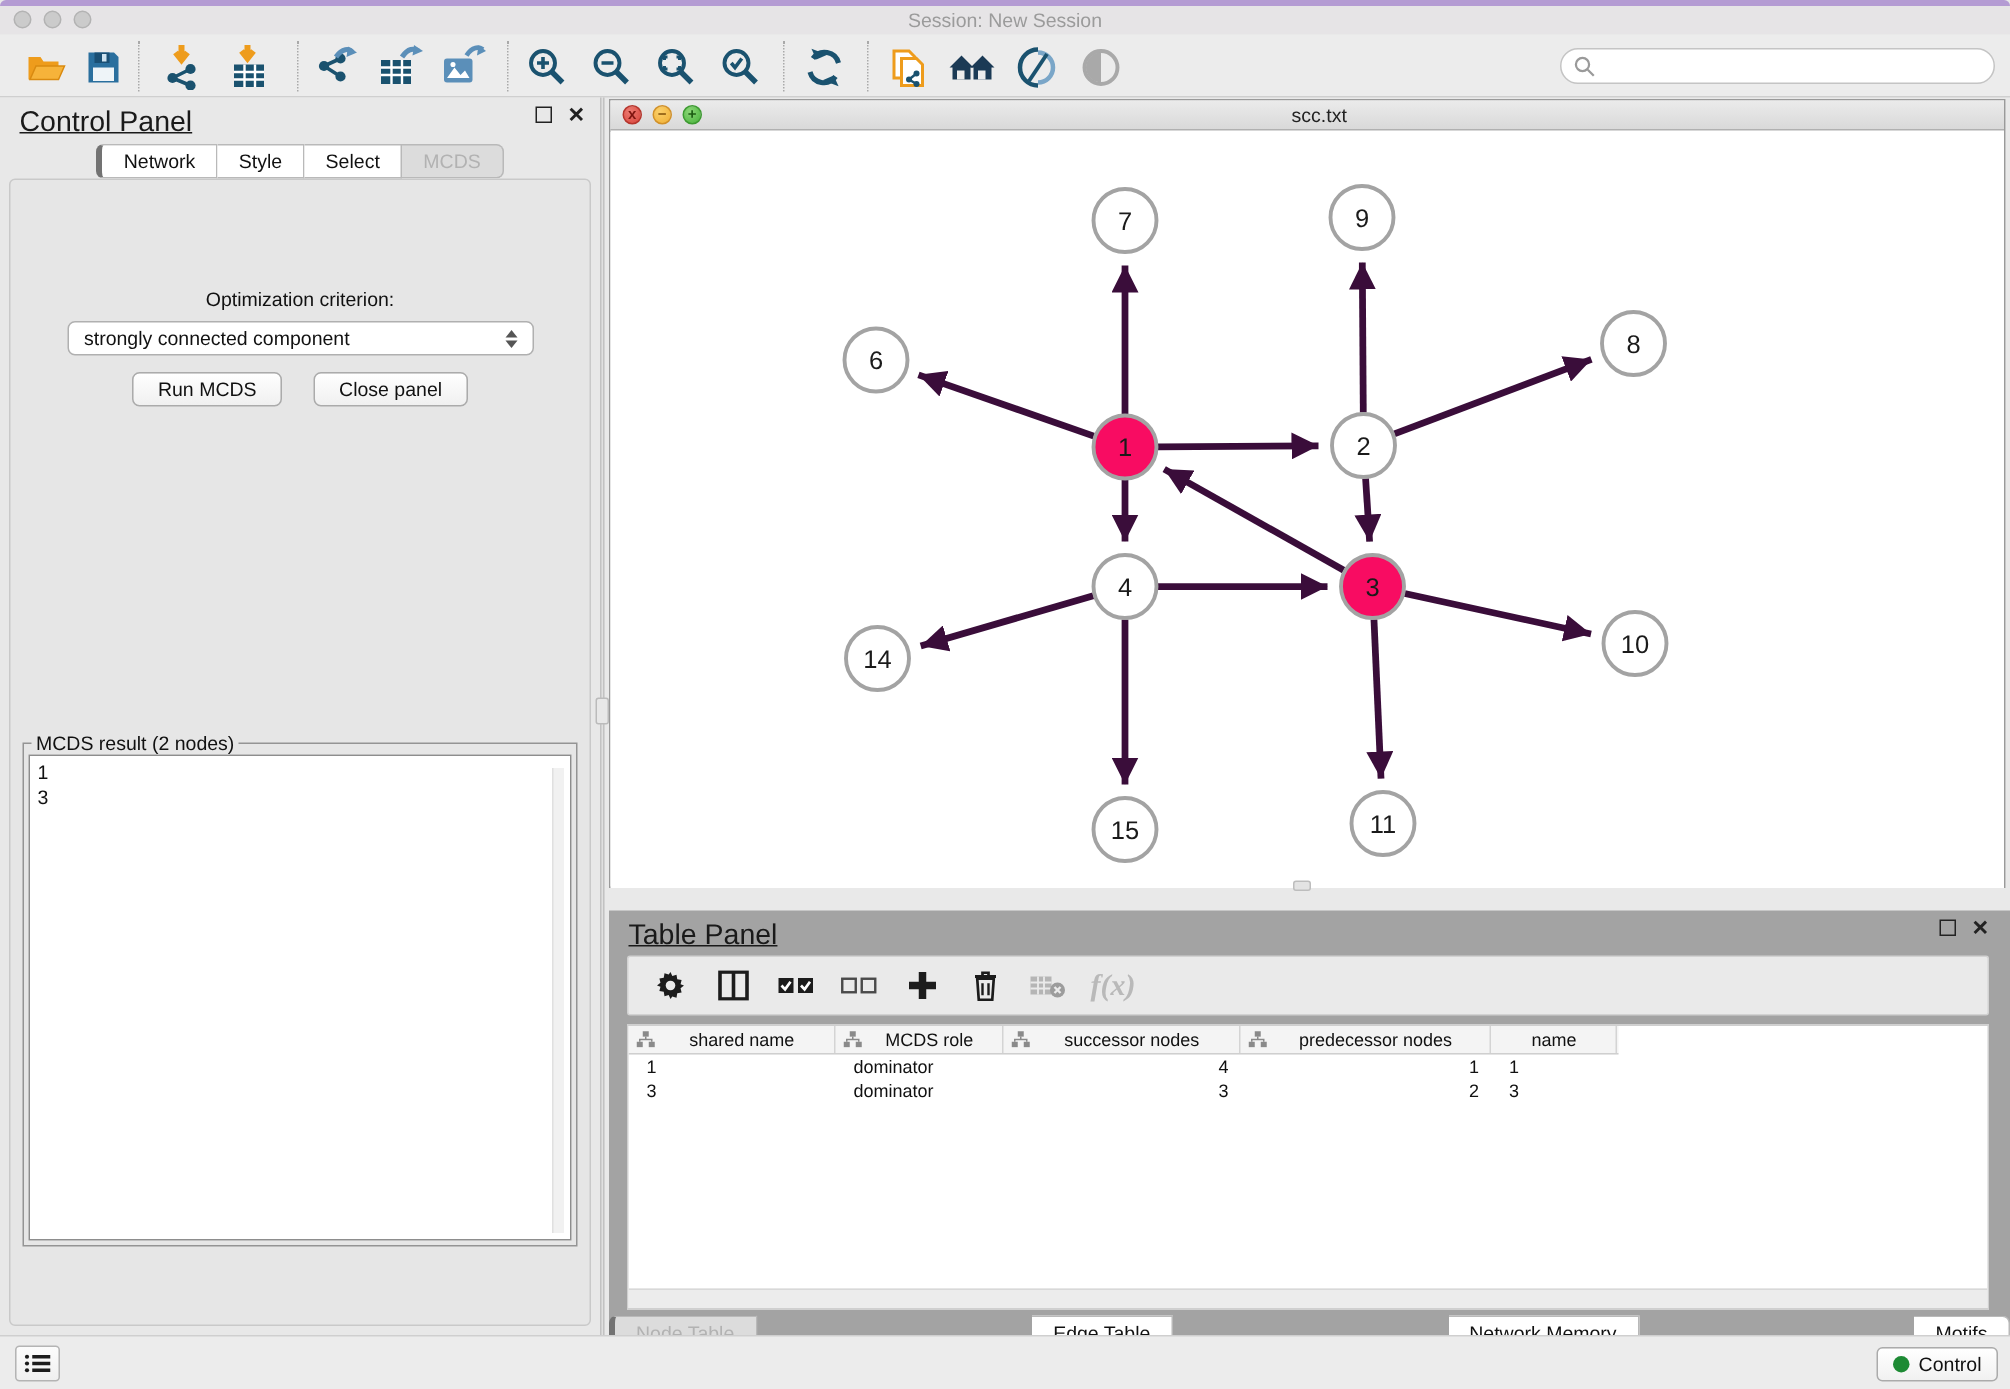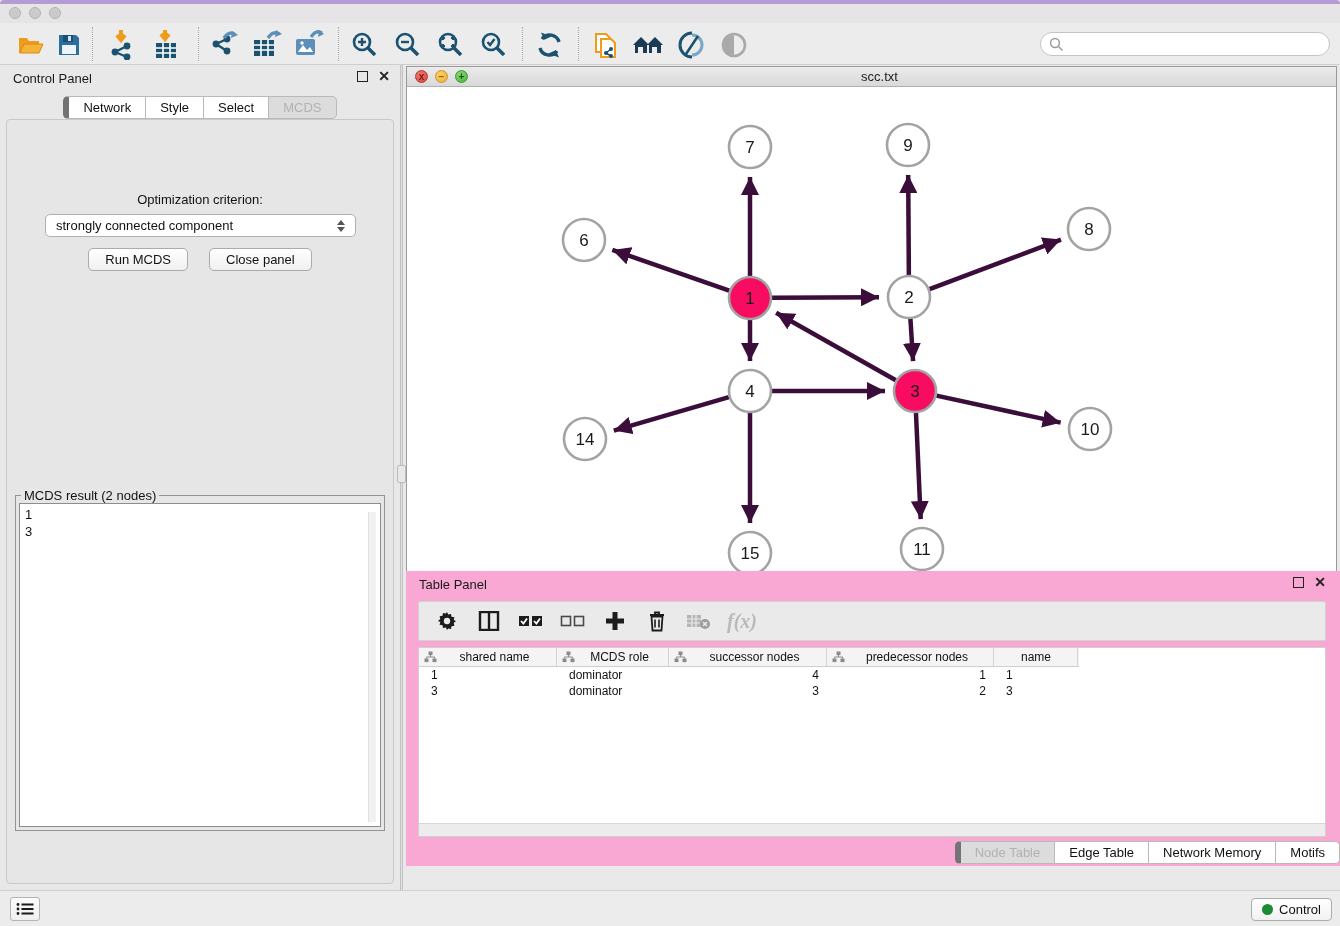--- a/index.html
+++ b/index.html
@@ -15,28 +15,28 @@
 
   
   .toolbar { position:absolute; top:23px; left:0; width:1340px; height:42px; background:#ececec; border-bottom:1px solid #cfcfcf; }
   .tb-icon { position:absolute; top:7px; width:34px; height:30px; display:flex; align-items:center; justify-content:center; cursor:pointer; }
   .tb-sep { position:absolute; top:4px; height:34px; border-left:1px dotted #a9a9a9; }
   .searchbox { position:absolute; right:10px; top:9px; width:290px; height:24px; background:#fff; border:1px solid #c4c4c4; border-radius:13px; display:flex; align-items:center; padding-left:8px; }
 
   
   .control-panel { position:absolute; top:65px; left:0; width:400px; height:825px; background:#e8e8e8; }
   .panel-header { position:relative; height:26px; }
-  .panel-title { position:absolute; left:13px; top:6px; font-size:13px; color:#1a1a1a; }
+  .panel-title { position:absolute; left:13px; top:6px; font-size:19px; color:#1a1a1a;text-decoration:underline; }
   .panel-btns { position:absolute; right:10px; top:6px; display:flex; gap:10px; align-items:center; }
   .float-btn { width:11px; height:11px; border:1.5px solid #222; background:transparent; }
   .close-btn { font-size:14px; font-weight:bold; color:#222; line-height:11px; }
 
   .cp-tabs { position:absolute; top:31px; left:0; width:100%; display:flex; justify-content:center; }
   .tab { font-size:13px; padding:3px 14px; background:#fff; border:1px solid #b9b9b9; border-left:none; color:#111; cursor:pointer; }
-  .tab:first-child { border-left:6px solid #737373; border-radius:5px 0 0 5px; }
+  .tab:first-child { border-left:4px solid #737373; border-radius:5px 0 0 5px; }
   .tab:last-child { border-radius:0 5px 5px 0; }
   .tab.selected { background:#dcdcdc; color:#b2b2b2; }
 
   .cp-content { position:absolute; top:54px; left:6px; width:388px; height:765px; background:#e6e6e6; border:1px solid #c9c9c9; border-radius:4px; }
   .opt-label { position:absolute; top:72px; left:0; width:100%; text-align:center; font-size:13px; color:#111; }
   .dropdown { position:absolute; top:94px; left:38px; width:311px; height:23px; background:#fff; border:1px solid #b0b0b0; border-radius:5px; font-size:13px; color:#111; display:flex; align-items:center; padding:0 10px; cursor:pointer; }
   .dd-stepper { margin-left:auto; display:flex; flex-direction:column; gap:2px; }
   .dd-stepper i { width:0; height:0; border-left:4px solid transparent; border-right:4px solid transparent; }
   .dd-up { border-bottom:5px solid #555; }
   .dd-down { border-top:5px solid #555; }
@@ -58,55 +58,56 @@
   .nw-title { position:absolute; left:16px; right:0; top:2px; text-align:center; font-size:13px; color:#222; }
   .nw-lights { position:absolute; left:8px; top:3px; display:flex; gap:7px; }
   .nw-light { width:13px; height:13px; border-radius:50%; font-size:10px; font-weight:bold; text-align:center; line-height:12px; cursor:pointer; }
   .nw-close { background:radial-gradient(circle at 35% 30%, #ec7b72, #d8433a); border:1px solid #b5352c; color:#7e1510; }
   .nw-min { background:radial-gradient(circle at 35% 30%, #fbd06a, #efaf34); border:1px solid #d1912a; color:#8c5b10; }
   .nw-max { background:radial-gradient(circle at 35% 30%, #8bd677, #47b23a); border:1px solid #3d9a31; color:#1c5b13; }
   .nw-canvas { position:absolute; top:21px; left:0; width:929px; height:504px; background:#fff; }
   .h-grip { position:absolute; left:455px; bottom:-3px; width:12px; height:7px; background:#e3e3e3; border:1px solid #bdbdbd; border-radius:2px; cursor:row-resize; }
 
   
-  .table-panel { position:absolute; top:571px; left:406px; width:934px; height:295px; background:#f9a8d4; }
+  .table-panel { position:absolute; top:607px; left:406px; width:934px; height:295px; background:#a3a3a3; }
   .tp-toolbar { position:absolute; top:30px; left:12px; right:14px; height:40px; background:#eaeaea; border:1px solid #d2d2d2; border-radius:2px; display:flex; align-items:center; gap:14px; padding-left:14px; }
   .tp-tool { width:28px; height:28px; display:flex; align-items:center; justify-content:center; cursor:pointer;font-weight:bold; }
   .tp-tool.disabled { cursor:default; }
   .fx-label { font-family:"Liberation Serif",serif; font-style:italic; font-size:20px; color:#b9b9b9; }
 
   .data-table { position:absolute; top:76px; left:12px; right:14px; height:190px; background:#fff; border:1px solid #cfcfcf; overflow:hidden; }
   .dt-header { display:flex; height:19px; background:#f4f4f4; border-bottom:1px solid #cfcfcf; width:660px; }
   .dt-hcell { display:flex; align-items:center; font-size:12px; color:#111; border-right:1px solid #d4d4d4; padding-left:5px; }
   .dt-hcell .hlabel { flex:1; text-align:center; padding-right:4px; }
   .dt-row { display:flex; height:16px; }
   .dt-cell { font-size:12px; color:#111; padding:1px 6px 0 12px; overflow:hidden; white-space:nowrap; }
   .dt-cell.r { text-align:right; padding-right:8px; }
   .dt-hscroll { position:absolute; left:0; right:0; bottom:0; height:13px; background:#ececec; border-top:1px solid #d8d8d8; }
 
-  .tp-tabs { position:absolute; top:270px; left:0; width:100%; display:flex; justify-content:flex-end; }
+  .tp-tabs { position:absolute; top:270px; left:0; width:100%; display:flex; justify-content:space-between; }
 
   
   .statusbar { position:absolute; top:890px; left:0; width:1340px; height:36px; background:#ececec; border-top:1px solid #cfcfcf; }
   .list-btn { position:absolute; left:10px; top:6px; width:30px; height:24px; background:linear-gradient(#fcfcfc,#f0f0f0); border:1px solid #b4b4b4; border-radius:3px; display:flex; align-items:center; justify-content:center; cursor:pointer; }
   .memory-btn { position:absolute; right:8px; top:7px; height:23px; background:linear-gradient(#ffffff,#f1f1f1); border:1px solid #ababab; border-radius:4px; display:flex; align-items:center; gap:6px; padding:0 10px; font-size:13px; color:#111; cursor:pointer; }
   .mem-dot { width:11px; height:11px; border-radius:50%; background:#1d8a34; }
 
   svg { display:block; }
 </style>
 </head>
 <body>
 
 <div class="frame-accent"></div>
 <div class="titlebar">
   <div class="traffic-lights">
     <div class="dot"></div>
     <div class="dot"></div>
     <div class="dot"></div>
   </div>
+  <div class="window-title">Session: New Session</div>
 </div>
 
 <div class="toolbar">
   <div class="tb-icon" style="left:14px">
     <svg width="28" height="24" viewBox="0 0 28 24">
         <path d="M2 5h8l2 3h10v3H7L3 20H2z" fill="#ee9c1c"></path>
         <path d="M7 11h19l-4 9H3z" fill="#f6b33a" stroke="#d98a10"></path>
       </svg>
   </div>
   <div class="tb-icon" style="left:52px">

